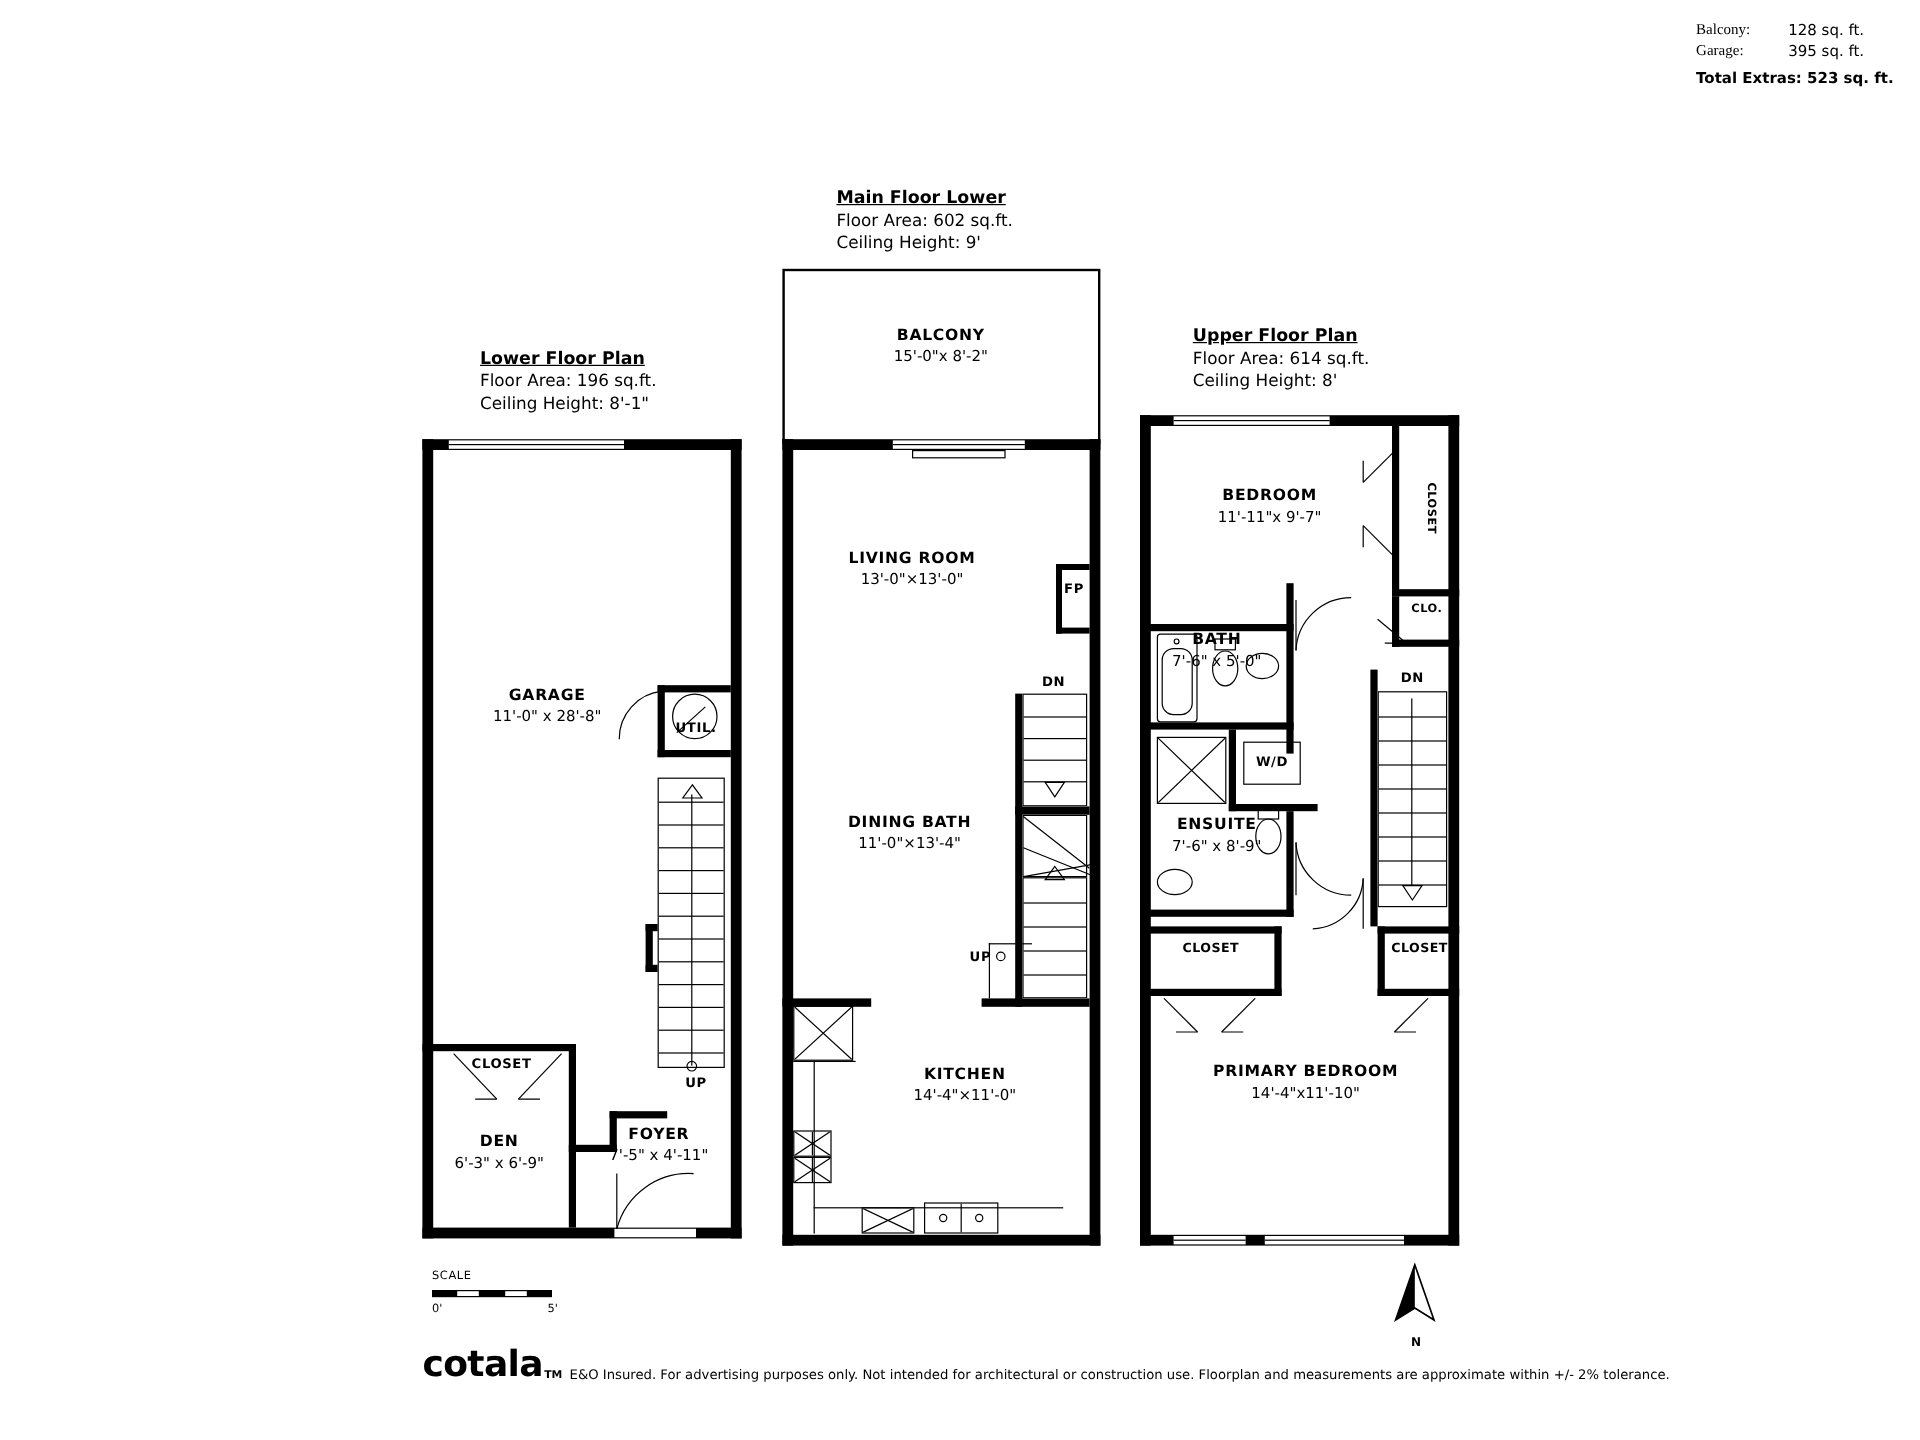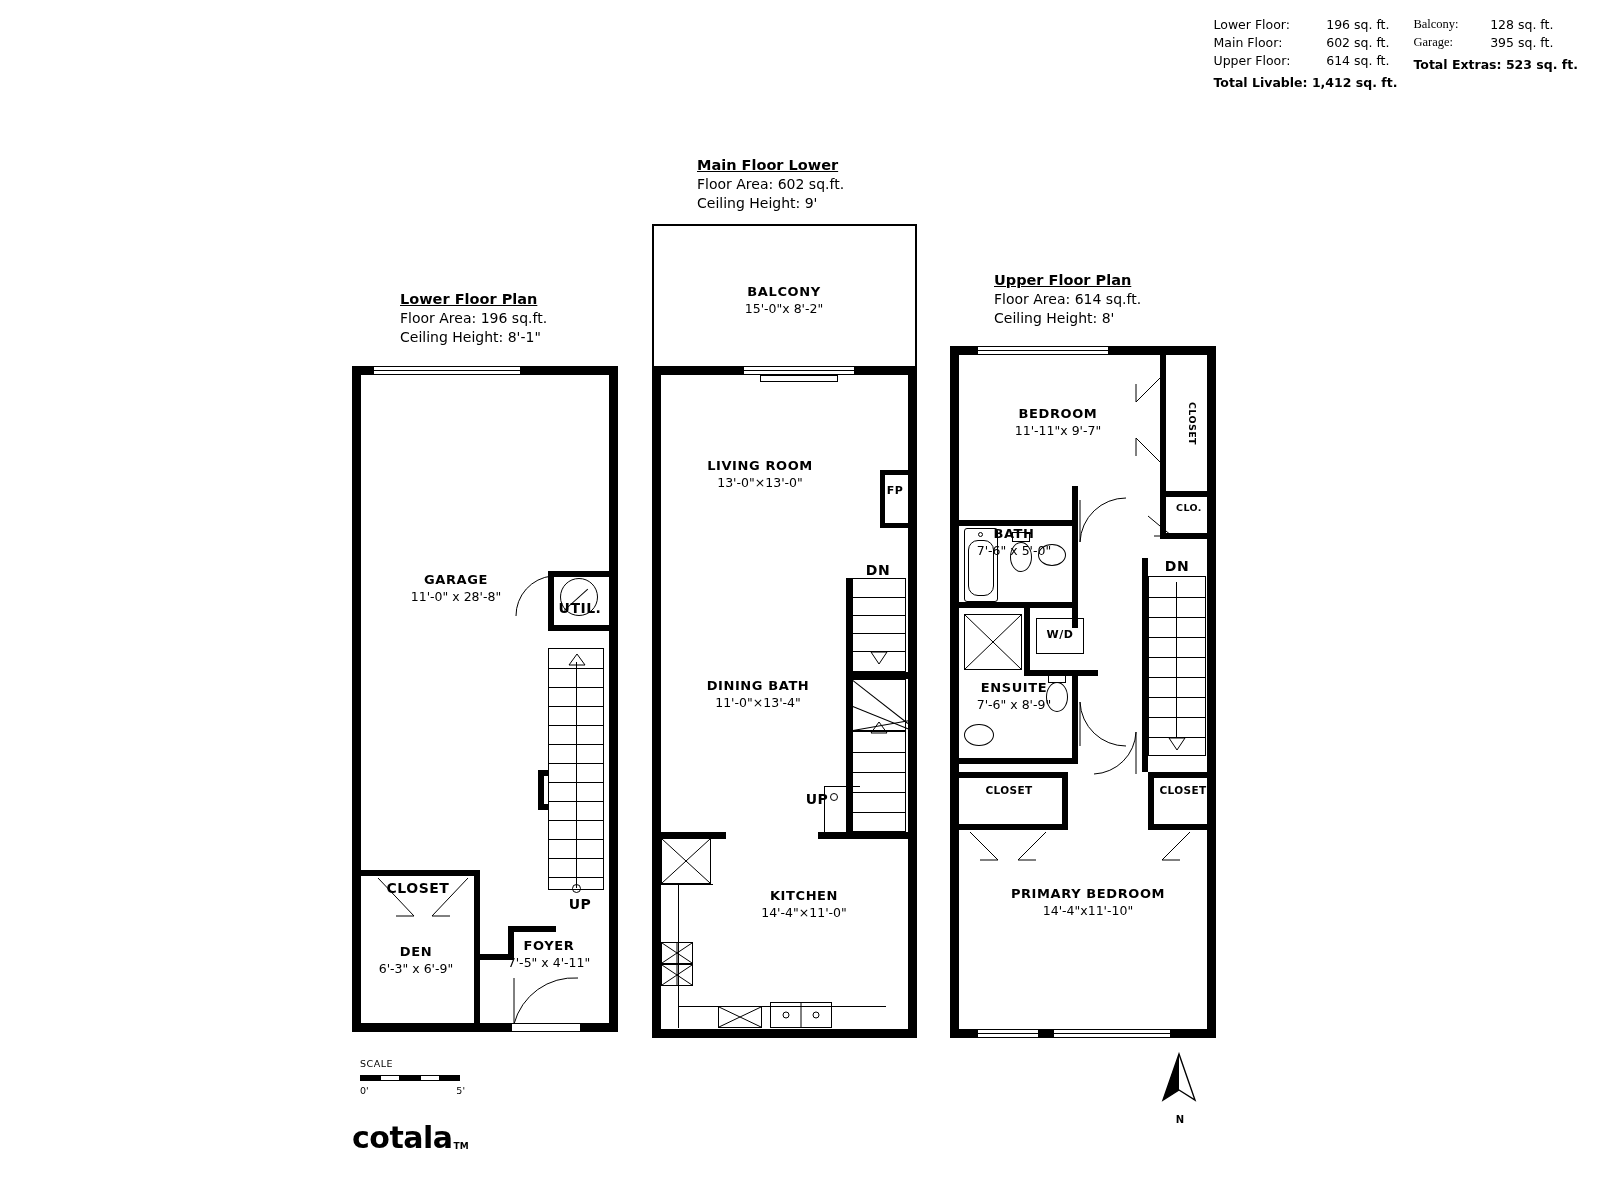--- a/index.html
+++ b/index.html
@@ -31,21 +31,21 @@
 
   
   .plan-title { font-size:14.5px; font-weight:bold; text-decoration:underline; }
   .plan-sub { font-size:14px; margin-top:3px; }
 
   
   .wall { background:#000; position:absolute; }
   .room { position:absolute; text-align:center; }
   .room .name { font-size:13px; font-weight:bold; letter-spacing:0.6px; }
   .room .dim { font-size:12.5px; margin-top:2px; }
-  .small-lbl { position:absolute; font-size:14px; font-weight:bold; letter-spacing:0.5px; text-align:center; }
+  .small-lbl { position:absolute; font-size:11px; font-weight:bold; letter-spacing:0.5px; text-align:center; }
   .tiny-lbl { position:absolute; font-size:9.5px; font-weight:bold; letter-spacing:0.4px; text-align:center; }
   .thin { position:absolute; border:1px solid #000; box-sizing:border-box; }
   .opening { position:absolute; background:#fff; }
   .hair { position:absolute; background:#000; }
 
   
   .vert { writing-mode:vertical-rl; text-orientation:mixed; }
 
   
   .door { position:absolute; }
@@ -70,35 +70,20 @@
   #footer { left:352px; top:1120px; display:flex; align-items:flex-end; }
   #brand { font-size:30px; font-weight:bold; letter-spacing:-0.5px; font-family:"DejaVu Sans", sans-serif; }
   #brandTM { font-size:9px; font-weight:bold; margin-left:1px; margin-bottom:4px; }
   #disclaimer { font-size:11px; margin-left:6px; margin-bottom:3px; }
 </style>
 </head>
 <body>
 
 <div id="header" class="abs">
   <div id="areaTable">
-    <div class="col colA">
-      <div class="row">
-        <span class="lbl">Lower Floor:</span>
-        <span class="val">196 sq. ft.</span>
-      </div>
-      <div class="row">
-        <span class="lbl">Main Floor:</span>
-        <span class="val">602 sq. ft.</span>
-      </div>
-      <div class="row">
-        <span class="lbl">Upper Floor:</span>
-        <span class="val">614 sq. ft.</span>
-      </div>
-      <div id="totLiv">Total Livable: 1,412 sq. ft.</div>
-    </div>
     <div class="col colB">
       <div class="row">
         <span class="lbl">Balcony:</span>
         <span class="val">128 sq. ft.</span>
       </div>
       <div class="row">
         <span class="lbl">Garage:</span>
         <span class="val">395 sq. ft.</span>
       </div>
       <div id="totExt">Total Extras: 523 sq. ft.</div>
@@ -207,21 +192,21 @@
   <div class="small-lbl" style="left:198px; top:234px; width:60px;">UTIL.</div>
 </div>
 
 <div class="abs" style="left:697px; top:157px;">
   <div class="plan-title">Main Floor Lower</div>
   <div class="plan-sub">Floor Area: 602 sq.ft.</div>
   <div class="plan-sub">Ceiling Height: 9'</div>
 </div>
 
 <div class="abs" style="left:652px; top:224px; width:265px; height:146px; border:2px solid #000; box-sizing:border-box;"></div>
-<div class="room abs" style="left:668px; top:284px; width:232px;text-align:center;">
+<div class="room abs" style="left:668px; top:272px; width:232px;text-align:center;">
   <div class="name">BALCONY</div>
   <div class="dim">15'-0"x  8'-2"</div>
 </div>
 
 <div class="abs" id="mainPlan" style="left:652px; top:366px; width:265px; height:672px;">
   <div class="wall" style="left:0; top:0; width:265px; height:9px;"></div>
   <div class="wall" style="left:0; top:0; width:9px; height:672px;"></div>
   <div class="wall" style="left:256px; top:0; width:9px; height:672px;"></div>
   <div class="wall" style="left:0; top:663px; width:265px; height:9px;"></div>
 
@@ -505,13 +490,14 @@
   <svg width="70" height="58">
     <polygon points="34,2 50,48 34,38 18,48" fill="none" stroke="#000" stroke-width="1.4"></polygon>
     <polygon points="34,2 34,38 18,48" fill="#000"></polygon>
   </svg>
   <div style="text-align:center; font-size:10px; font-weight:bold;">N</div>
 </div>
 
 <div id="footer" class="abs">
   <div id="brand">cotala</div>
   <div id="brandTM">TM</div>
+  <div id="disclaimer">E&amp;O Insured. For advertising purposes only. Not intended for architectural or construction use. Floorplan and measurements are approximate within +/- 2% tolerance.</div>
 </div>
 
 </body></html>

